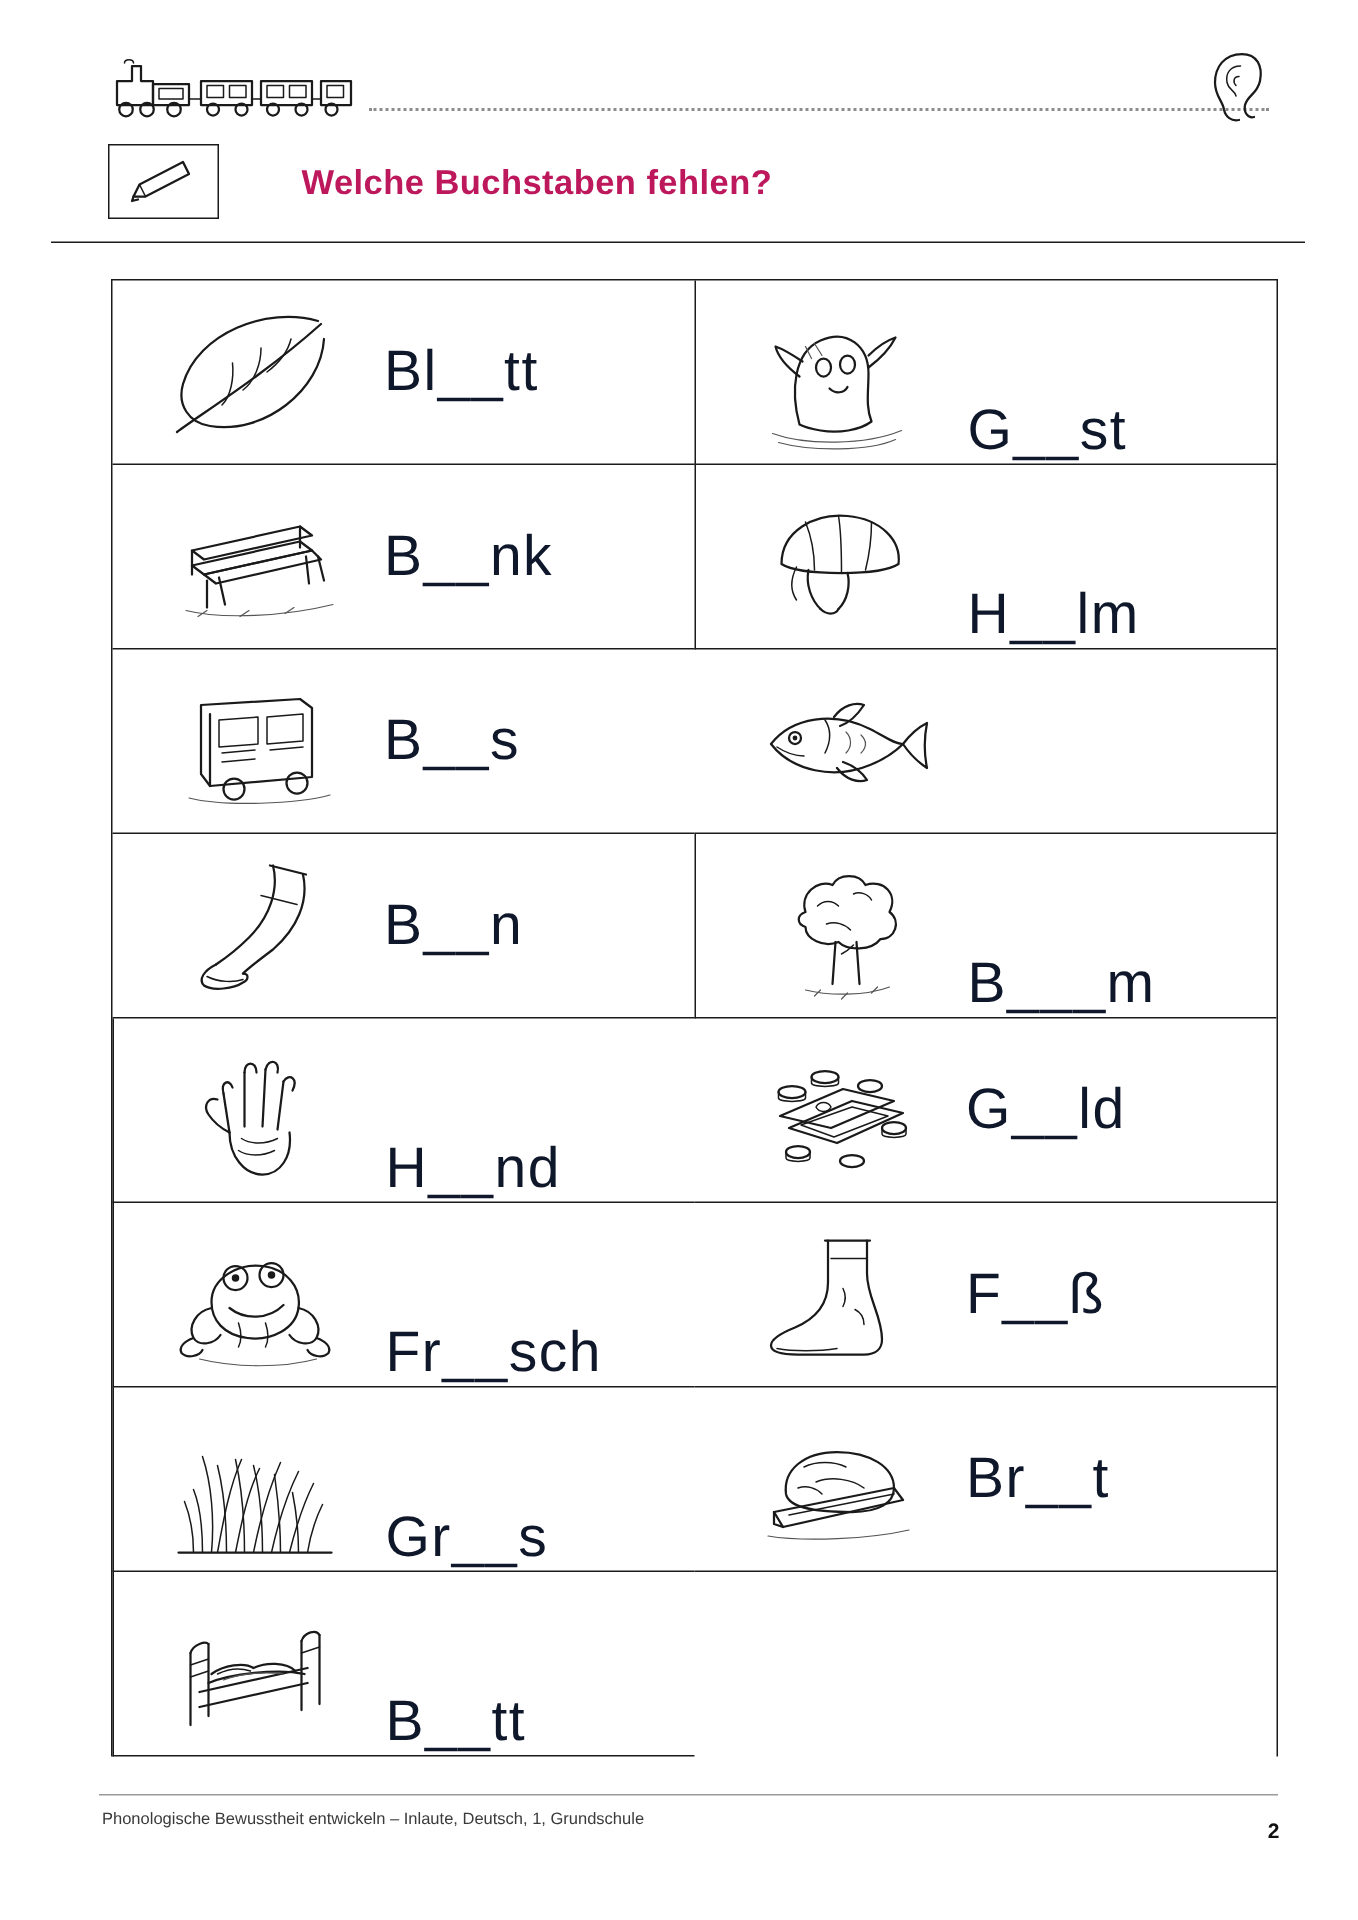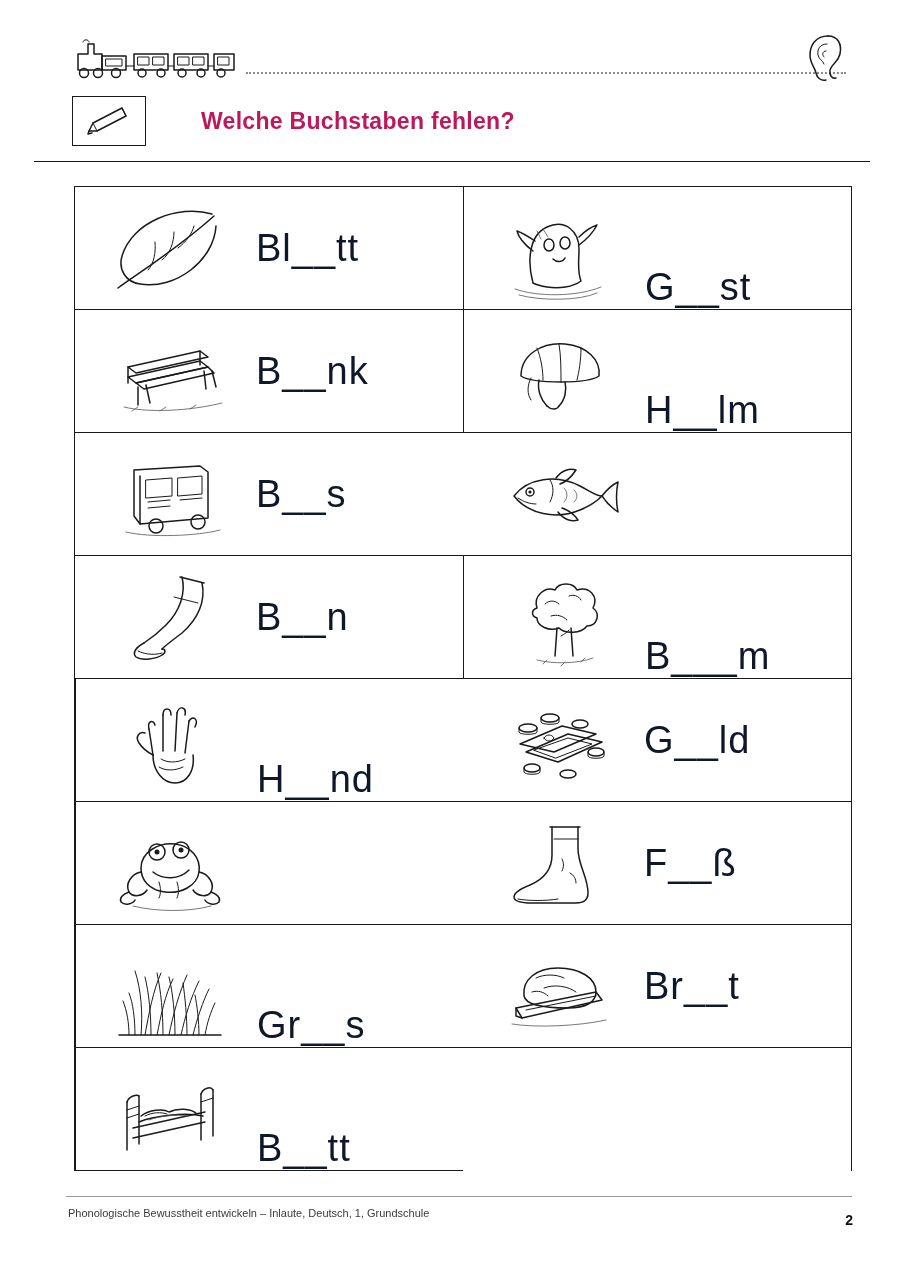--- a/index.html
+++ b/index.html
@@ -414,20 +414,21 @@
           <path class="sk" d="M48 52 C58 60 74 60 84 50"></path>
           <path class="sk" d="M36 52 C26 54 20 64 24 72 C28 78 38 76 42 70"></path>
           <path class="sk" d="M94 52 C104 54 110 64 106 72 C102 78 92 76 88 70"></path>
           <path class="sk" d="M24 72 C18 74 14 78 16 82 C20 86 28 84 30 80"></path>
           <path class="sk" d="M106 72 C112 74 116 78 114 82 C110 86 102 84 100 80"></path>
           <path class="sk-thin" d="M54 62 C56 68 56 74 54 78"></path>
           <path class="sk-thin" d="M72 62 C74 68 74 74 72 78"></path>
           <path class="sk-hair" d="M28 86 C52 92 84 92 106 86"></path>
         </svg>
       </div>
+      <div class="word">Fr__sch</div>
     </div>
 
     <div class="cell left">
       <div class="pic">
         <svg width="130" height="100" viewBox="0 0 130 100">
           <path class="sk" d="M60 14 L60 42 C60 56 52 66 38 72 C28 76 22 80 22 84 C22 88 28 90 40 90 L84 90 C92 90 96 86 96 80 C96 64 86 52 86 36 L86 14"></path>
           <path class="sk" d="M58 14 L88 14"></path>
           <path class="sk-thin" d="M62 26 L86 26"></path>
           <path class="sk-thin" d="M26 86 C36 88 54 88 66 86"></path>
           <path class="sk-thin" d="M78 60 C82 62 84 66 84 70"></path>

